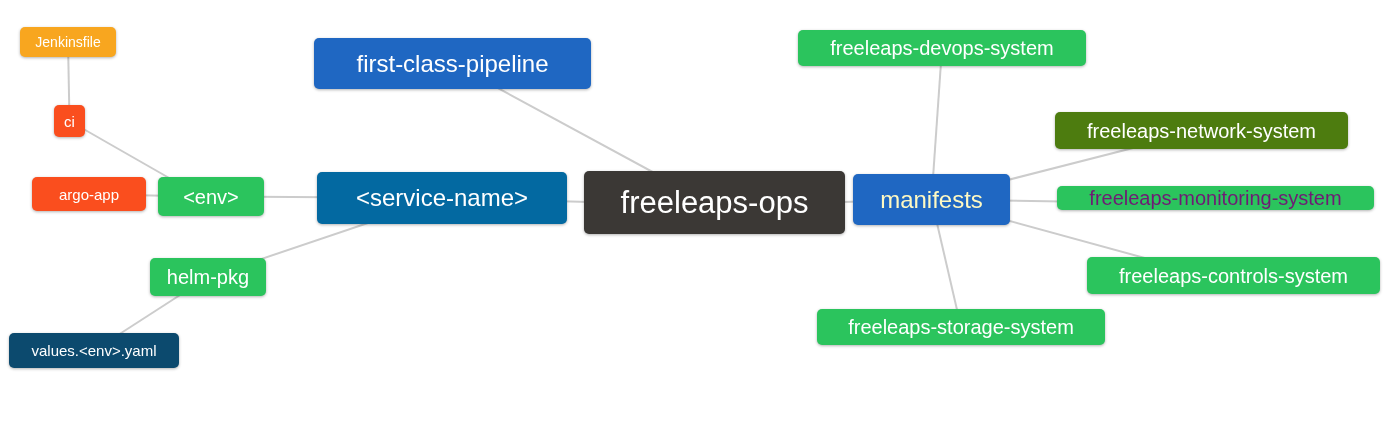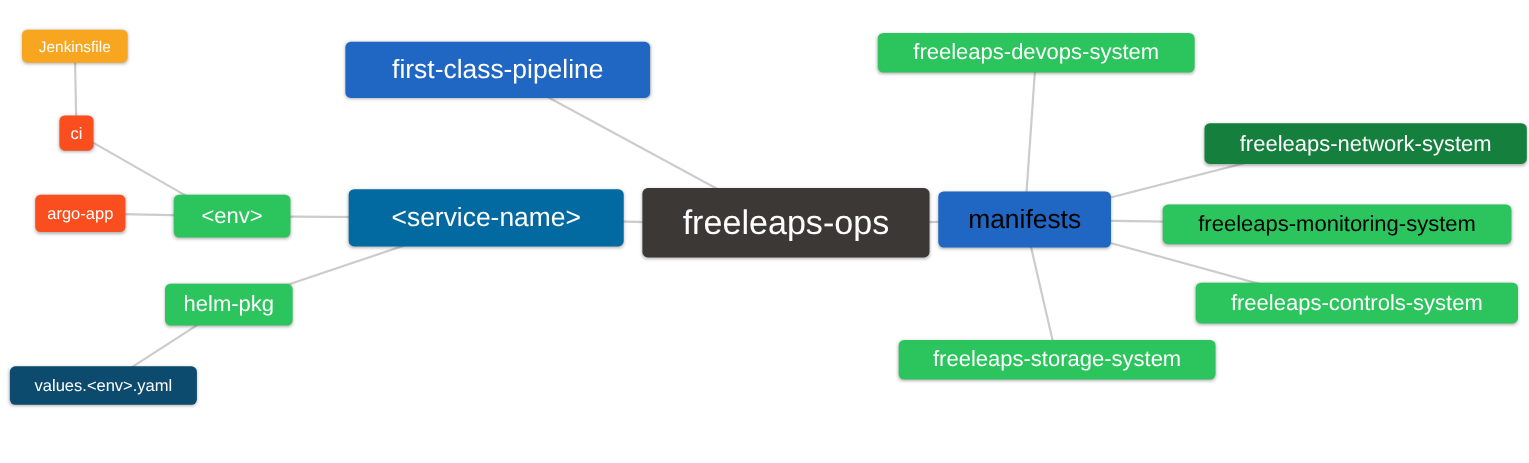--- a/index.html
+++ b/index.html
@@ -57,25 +57,25 @@
       <line x1="931.5" y1="199.5" x2="942" y2="48" stroke="#CCCCCC" stroke-width="2"></line>
       <line x1="931.5" y1="199.5" x2="1201.5" y2="130.5" stroke="#CCCCCC" stroke-width="2"></line>
       <line x1="931.5" y1="199.5" x2="1215.5" y2="204" stroke="#CCCCCC" stroke-width="2"></line>
       <line x1="931.5" y1="199.5" x2="1208.5" y2="275.5" stroke="#CCCCCC" stroke-width="2"></line>
       <line x1="931.5" y1="199.5" x2="961" y2="327" stroke="#CCCCCC" stroke-width="2"></line>
     </svg>
 
   <div class="node" style="left: 584px; top: 171px; width: 261px; height: 63px; font-size: 31px; background: rgb(59, 56, 53); color: rgb(255, 255, 255);">freeleaps-ops</div>
   <div class="node" style="left: 314px; top: 38px; width: 277px; height: 51px; font-size: 24px; background: rgb(31, 103, 194); color: rgb(255, 255, 255);">first-class-pipeline</div>
   <div class="node" style="left: 317px; top: 172px; width: 250px; height: 52px; font-size: 24px; background: #0369a1; color: rgb(255, 255, 255);">&lt;service-name&gt;</div>
-  <div class="node" style="left: 853px; top: 174px; width: 157px; height: 51px; font-size: 24px; background: rgb(31, 103, 194); color: #000000;">manifests</div>
+  <div class="node" style="left: 853px; top: 174px; width: 157px; height: 51px; font-size: 24px; background: rgb(31, 103, 194); color: #fef9c3;">manifests</div>
   <div class="node" style="left: 158px; top: 177px; width: 106px; height: 39px; font-size: 20px; background: rgb(43, 196, 93); color: rgb(255, 255, 255);">&lt;env&gt;</div>
   <div class="node" style="left: 150px; top: 258px; width: 116px; height: 38px; font-size: 20px; background: rgb(43, 196, 93); color: rgb(255, 255, 255);">helm-pkg</div>
   <div class="node" style="left: 798px; top: 30px; width: 288px; height: 36px; font-size: 20px; background: rgb(43, 196, 93); color: rgb(255, 255, 255);">freeleaps-devops-system</div>
-  <div class="node" style="left: 1055px; top: 112px; width: 293px; height: 37px; font-size: 20px; background: #15803d; color: rgb(255, 255, 255); margin-left: 40px;">freeleaps-network-system</div>
-  <div class="node" style="left: 1057px; top: 186px; width: 317px; height: 36px; font-size: 20px; background: rgb(43, 196, 93); color: #000000;">freeleaps-monitoring-system</div>
+  <div class="node" style="left: 1055px; top: 112px; width: 293px; height: 37px; font-size: 20px; background: #4d7c0f; color: rgb(255, 255, 255);">freeleaps-network-system</div>
+  <div class="node" style="left: 1057px; top: 186px; width: 317px; height: 24px; font-size: 20px; background: rgb(43, 196, 93); color: #701a75;">freeleaps-monitoring-system</div>
   <div class="node" style="left: 1087px; top: 257px; width: 293px; height: 37px; font-size: 20px; background: rgb(43, 196, 93); color: rgb(255, 255, 255);">freeleaps-controls-system</div>
   <div class="node" style="left: 817px; top: 309px; width: 288px; height: 36px; font-size: 20px; background: rgb(43, 196, 93); color: rgb(255, 255, 255);">freeleaps-storage-system</div>
   <div class="node" style="left: 54px; top: 105px; width: 31px; height: 32px; font-size: 15px; background: rgb(250, 78, 30); color: rgb(255, 255, 255);">ci</div>
-  <div class="node" style="left: 32px; top: 177px; width: 82px; height: 34px; font-size: 15px; background: rgb(250, 78, 30); color: rgb(255, 255, 255);">argo-app</div>
+  <div class="node" style="left: 32px; top: 177px; width: 114px; height: 34px; font-size: 15px; background: rgb(250, 78, 30); color: rgb(255, 255, 255);">argo-app</div>
   <div class="node" style="left: 9px; top: 333px; width: 170px; height: 35px; font-size: 15px; background: #0c4a6e; color: rgb(255, 255, 255);">values.&lt;env&gt;.yaml</div>
   <div class="node" style="left: 20px; top: 27px; width: 96px; height: 30px; font-size: 14px; background: rgb(248, 166, 31); color: rgb(255, 255, 255);">Jenkinsfile</div>
 </div>
 
 </body></html>

